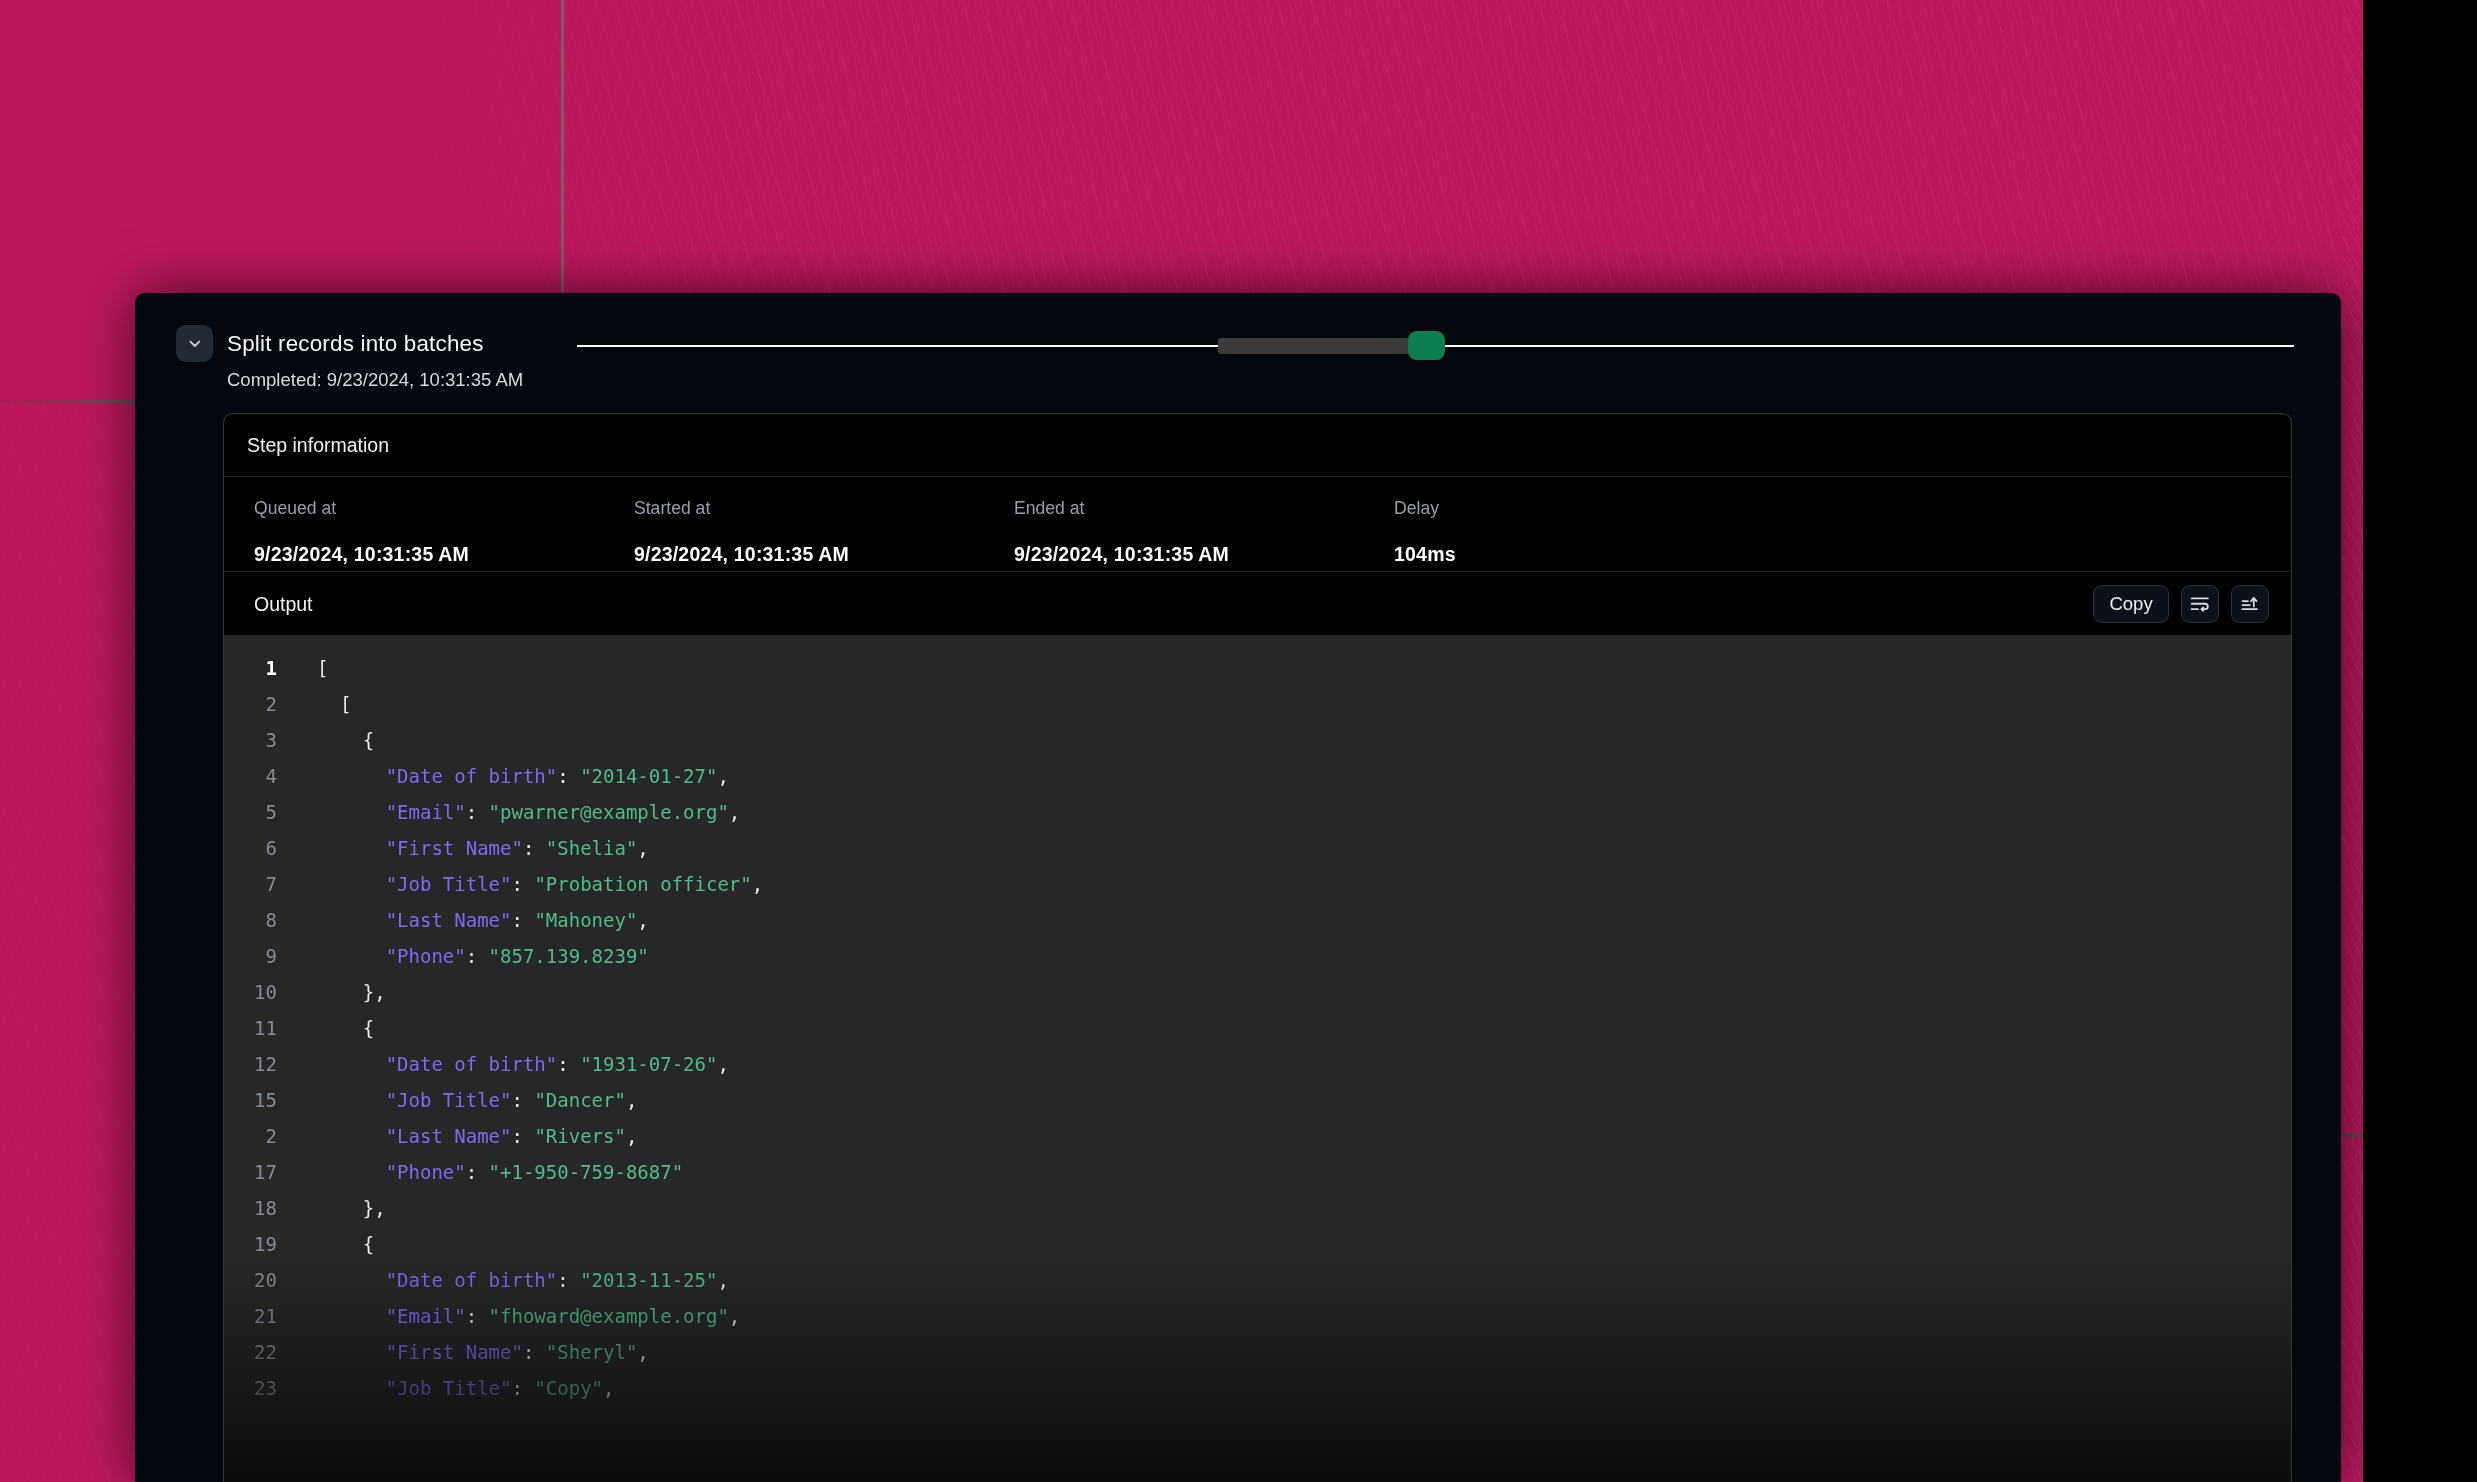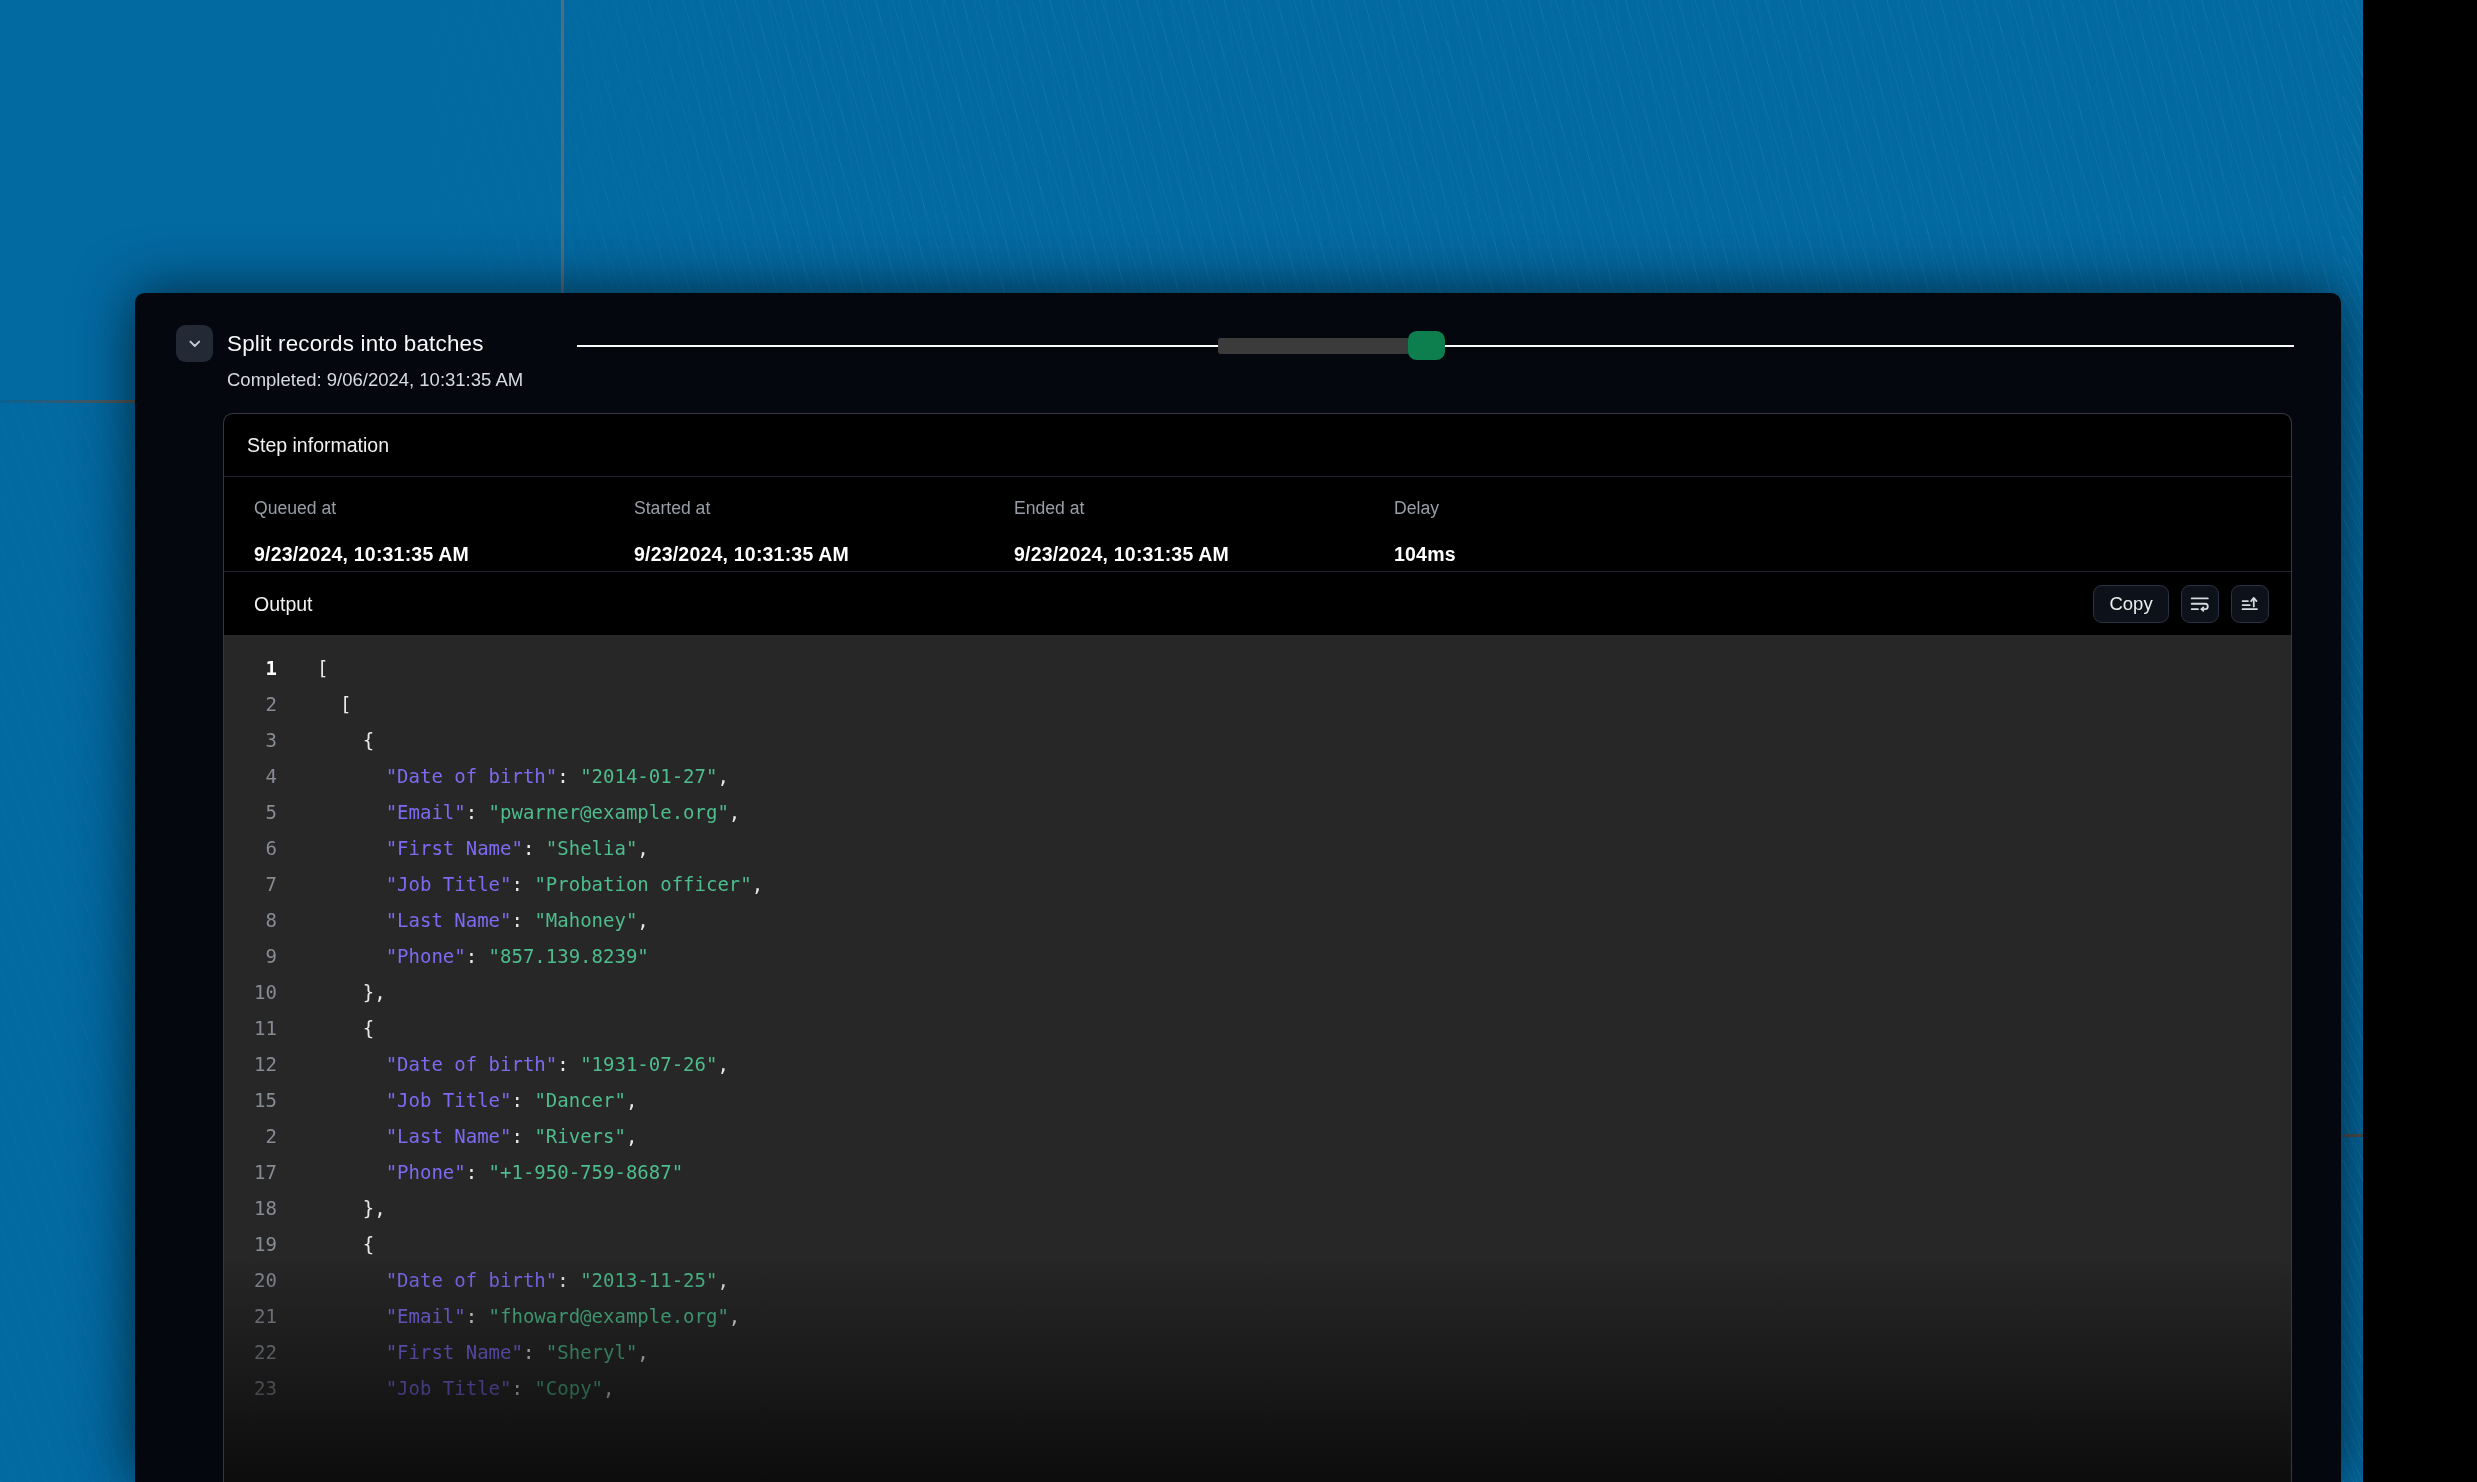--- a/index.html
+++ b/index.html
@@ -1,18 +1,18 @@
 <!DOCTYPE html>
 <html style="--track-color: #fbfbfb; --segment-color: #3b3b3b; --handle-color: #0d7f4e; --key-color: #7c6bf0; --string-color: #4dbd8d; --punct-color: #e9e9e9;"><head>
 <meta charset="utf-8">
 <style>
   html,body{margin:0;padding:0;background:#000;}
   .stage{
     position:relative;width:2363px;height:1482px;overflow:hidden;
-    background:#0369a1;
+    background:#be185d;
     font-family:"Liberation Sans", sans-serif;
     -webkit-font-smoothing:antialiased;
   }
   
   .streaks-top{
     position:absolute;left:341px;top:0;width:2001px;height:293px;
     background:
       repeating-linear-gradient(72deg, rgba(255,255,255,0.045) 0 1px, transparent 1px 16.6px),
       repeating-linear-gradient(80deg, rgba(255,255,255,0.028) 0 1px, transparent 1px 10.7px);
     -webkit-mask-image:linear-gradient(to right, transparent 0%, #000 22%);
@@ -124,21 +124,21 @@
 
     <button class="chevron-btn">
       <span>
         <svg width="17.6" height="17.6" viewBox="0 0 24 24" fill="none" stroke="#c6ccd6" stroke-width="2.6" stroke-linecap="round" stroke-linejoin="round">
           <polyline points="6 9 12 15 18 9"></polyline>
         </svg>
       </span>
     </button>
 
     <div class="step-title">Split records into batches</div>
-    <div class="step-status">Completed: 9/06/2024, 10:31:35 AM</div>
+    <div class="step-status">Completed: 9/23/2024, 10:31:35 AM</div>
 
     <div class="tl-track"></div>
     <div class="tl-segment"></div>
     <div class="tl-handle"></div>
 
     <div class="card">
 
       <div class="card-title-row">
         <span>Step information</span>
       </div>

